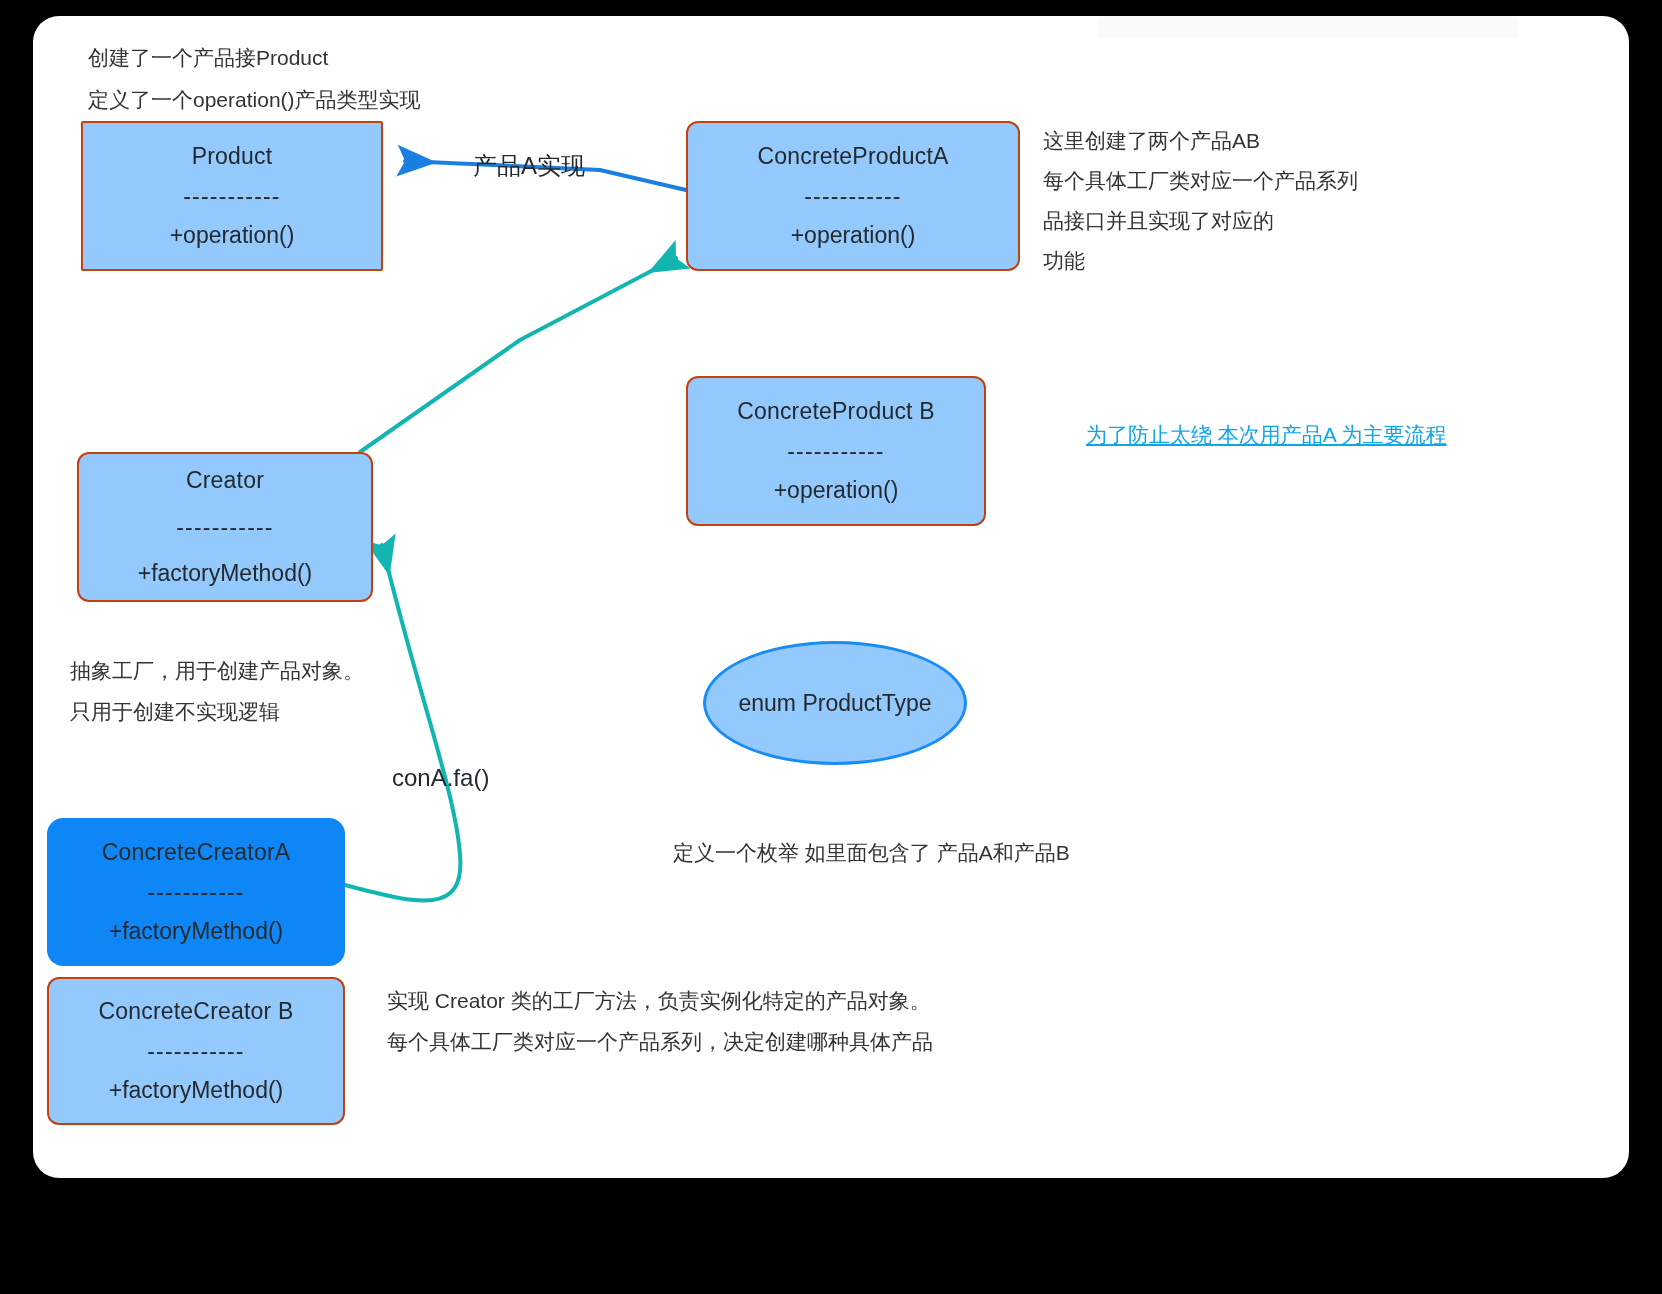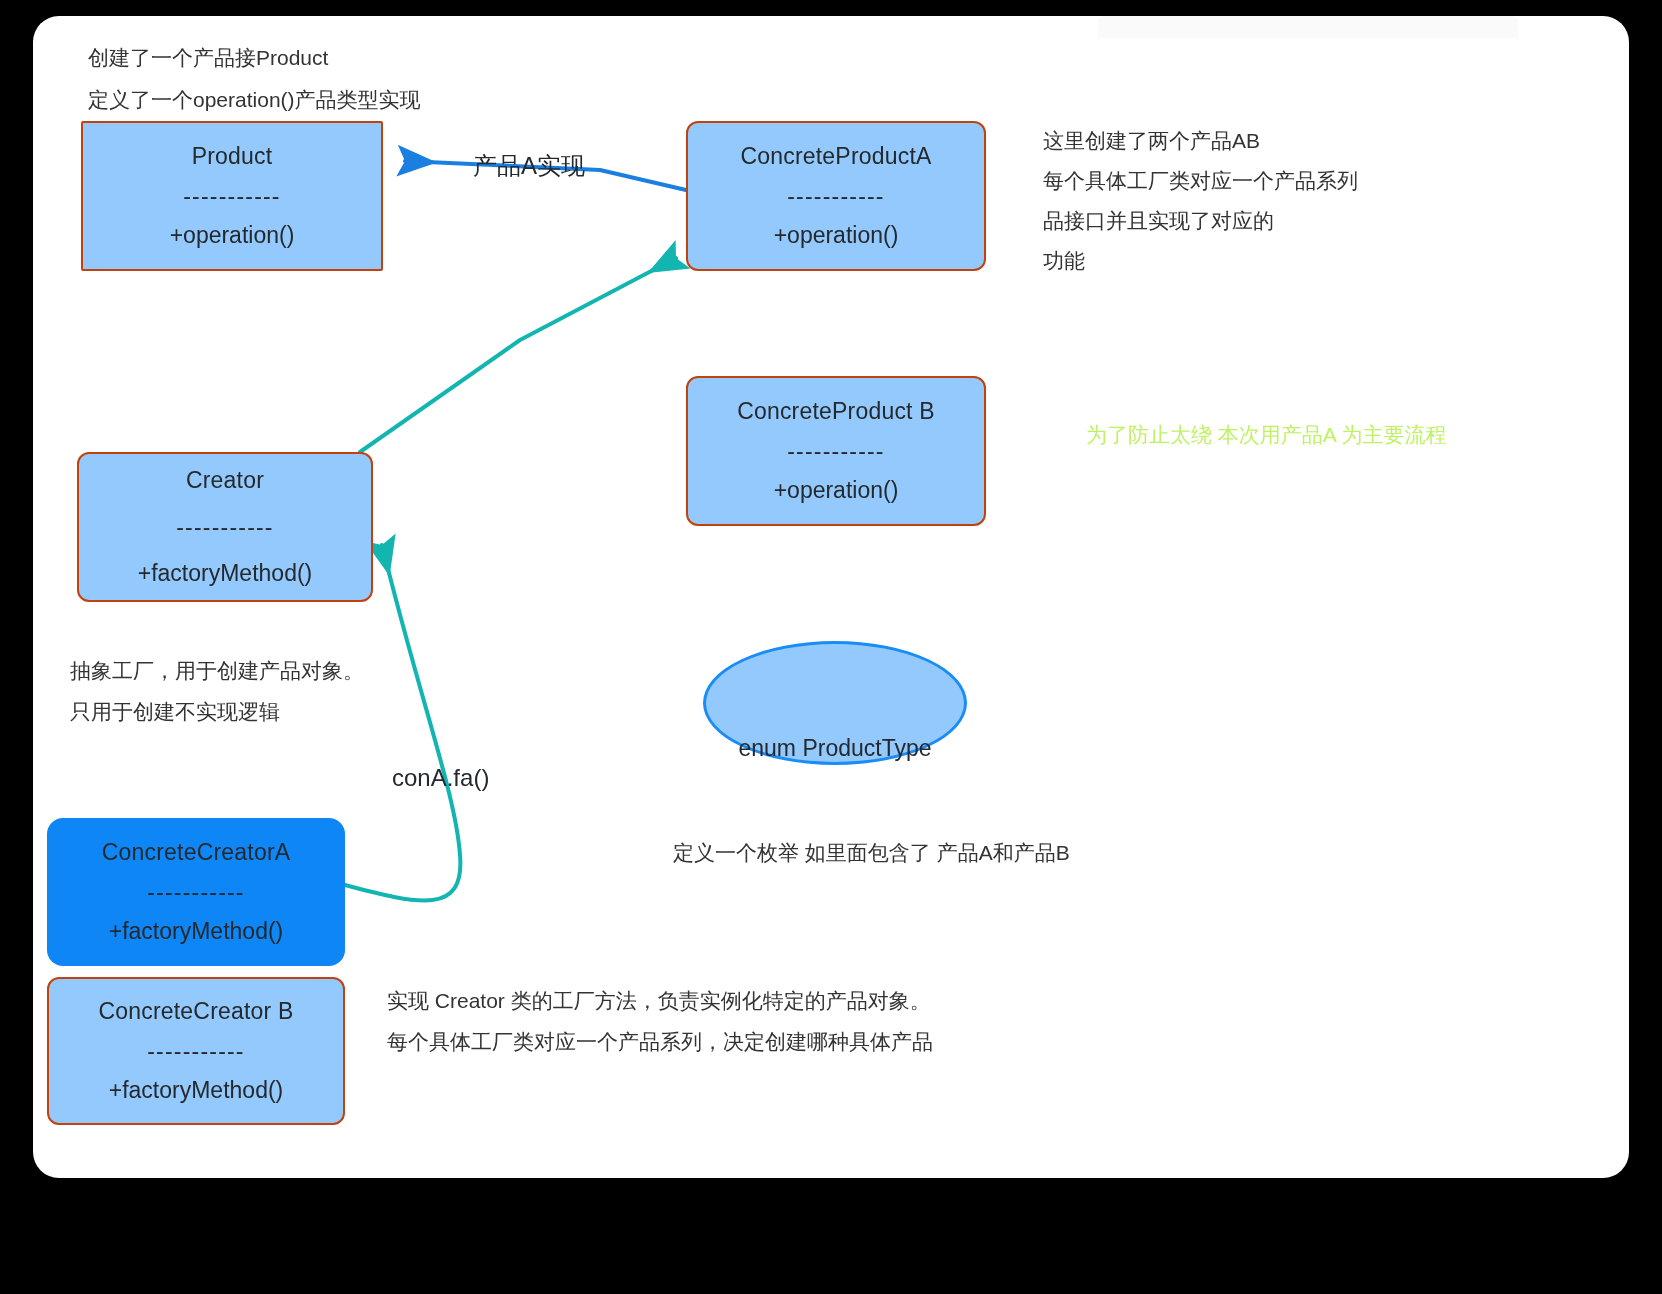--- a/index.html
+++ b/index.html
@@ -70,33 +70,33 @@
     font-size: 23px;
     line-height: 1;
   }
   .ellipse {
     position: absolute;
     box-sizing: border-box;
     background: #93c9fd;
     border: 3px solid #1a8cf5;
     border-radius: 50%;
     display: flex;
-    align-items: flex-end;
+    align-items: center;
     justify-content: center;
     color: #24292e;
     font-size: 23px;
   }
   .note {
     position: absolute;
     color: #333333;
     font-size: 21px;
     line-height: 1.88;
     white-space: pre;
   }
-  .note.red { color: #bef264; }
+  .note.red { color: #0ea5e9; text-decoration: underline; }
   .edge-label {
     position: absolute;
     color: #24292e;
     font-size: 24px;
     white-space: nowrap;
     background: transparent;
   }
   .shadow-strip {
     position: absolute;
     left: 1098px;
@@ -159,21 +159,21 @@
 
   <div class="edge-label" style="left:473px; top:150px;">产品A实现</div>
   <div class="edge-label" style="left:392px; top:764px;">conA.fa()</div>
 
   <div class="node uml-box sharp" style="left:81px; top:121px; width:302px; height:150px;">
     <div class="uml-title">Product</div>
     <div class="uml-sep">-----------</div>
     <div class="uml-member">+operation()</div>
   </div>
 
-  <div class="node uml-box round" style="left:686px; top:121px; width:300px; height:150px;">
+  <div class="node uml-box round" style="left:686px; top:121px; width:334px; height:150px;">
     <div class="uml-title">ConcreteProductA</div>
     <div class="uml-sep">-----------</div>
     <div class="uml-member">+operation()</div>
   </div>
 
   <div class="node uml-box round" style="left:686px; top:376px; width:300px; height:150px;">
     <div class="uml-title">ConcreteProduct B</div>
     <div class="uml-sep">-----------</div>
     <div class="uml-member">+operation()</div>
   </div>

